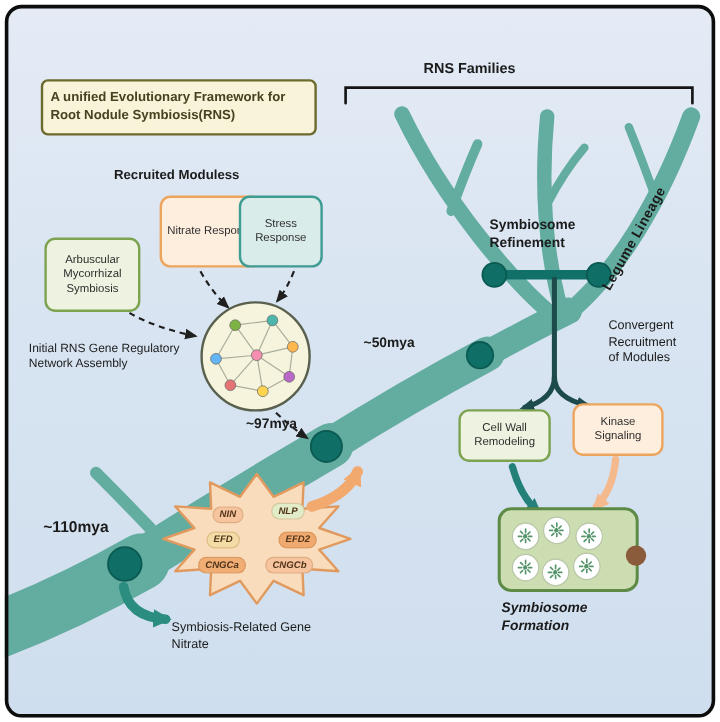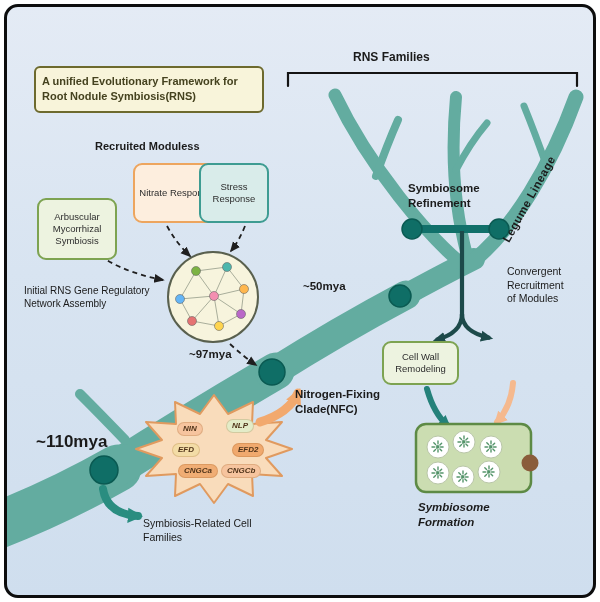--- a/index.html
+++ b/index.html
@@ -14,40 +14,40 @@
   .t { position:absolute; z-index:2; text-align:left; color:#1b1b1b; line-height:1.3; }
   .box { position:absolute; z-index:2; display:flex; align-items:center; justify-content:center;
          text-align:center; border-radius:9px; color:#2e2e2e; padding:3px; line-height:1.25; }
   #titleBox { left:34px; top:66px; width:230px; background:#f8f4da; border:2px solid #6d6a2e; border-radius:6px;
               padding:6px 6px; font-weight:bold; font-size:11px; color:#45421f; line-height:1.4; }
   #recruitedHeading { left:95px; top:139px; width:160px; font-weight:bold; font-size:11px; }
   #arbBox { left:37px;  top:162px; width:80px; height:62px; background:#edf3e0; border:2px solid #7da351; font-size:9.5px;margin-top:36px; }
   #nitBox { left:133px; top:163px; width:86px; height:60px; background:#fdeede; border:2px solid #eda55e; font-size:9.5px; }
   #strBox { left:199px; top:163px; width:70px; height:60px; background:#d9ecea; border:2px solid #3e9c92; font-size:9.5px; }
   #netLabel { left:24px; top:284px; width:148px; font-size:10px; }
-  #mya97  { left:189px; top:347px; width:64px; font-size:11.5px; font-weight:bold; }
+  #mya97  { left:205px; top:347px; width:64px; font-size:11.5px; font-weight:bold; }
   #mya50  { left:303px; top:279px; width:64px; font-size:11.5px; font-weight:bold; }
-  #mya110 { left:36px;  top:431px; width:68px; font-size:17px; font-weight:bold; }
+  #mya110 { left:36px;  top:431px; width:68px; font-size:13px; font-weight:bold; }
   #rnsFam { left:353px; top:50px;  width:160px; font-size:12px; font-weight:bold; }
   #symbRef { left:408px; top:181px; width:118px; font-size:11.5px; font-weight:bold; }
   #legume { left:506px; top:234px; width:150px; font-size:11.5px; font-weight:bold; letter-spacing:.4px;
             transform:rotate(-61deg); transform-origin:0 50%; text-align:left; }
   #convergent { left:460px; top:265px; width:108px; font-size:10.5px;padding-left:47px; }
   #cellWallBox { left:382px; top:341px; width:77px; height:44px; background:#edf3e0; border:2px solid #7da351; font-size:9.5px; }
   #kinaseBox   { left:477px; top:336px; width:76px; height:44px; background:#fdeede; border:2px solid #eda55e; font-size:9.5px; }
   #symbForm { left:418px; top:500px; width:118px; font-size:11.5px; font-weight:bold;font-style:italic; }
   #nfc { left:295px; top:387px; width:112px; font-size:11.5px; font-weight:bold; }
   #sgf { left:143px; top:517px; width:140px; font-size:10.5px; }
   .pill { position:absolute; z-index:2; font-size:8px; font-weight:bold; color:#50341a; padding:2px 5px;
           border-radius:8px; line-height:1; border:1px solid rgba(160,100,40,.25);font-style:italic; }
   #gNIN   { left:177px; top:422px; background:#f6c49e; }
   #gNLP   { left:226px; top:419px; background:#e3ecc8; }
   #gEFD   { left:172px; top:443px; background:#f3dca6; }
   #gEFD2  { left:232px; top:443px; background:#f0a96e; }
-  #gCNGCa { left:178px; top:464px; background:#f0ad74; }
+  #gCNGCa { left:165px; top:464px; background:#f0ad74; }
   #gCNGCb { left:221px; top:464px; background:#f6c49e; }
 </style>
 </head>
 <body>
 
 <div class="stage">
   <div class="canvas">
     <div class="shift">
 
       <svg class="art" width="600" height="602" viewBox="0 0 600 602">
@@ -192,24 +192,26 @@
       <div id="mya110" class="t">~110mya</div>
 
       <div id="rnsFam" class="t">RNS Families</div>
       <div id="symbRef" class="t">Symbiosome Refinement</div>
       <div id="legume" class="t">Legume Lineage</div>
       <div id="convergent" class="t">Convergent Recruitment of Modules</div>
 
       <div id="cellWallBox" class="box">
         <span>Cell Wall Remodeling</span>
       </div>
+      <div id="kinaseBox" class="box">
+        <span>Kinase Signaling</span>
+      </div>
 
       <div id="symbForm" class="t">Symbiosome Formation</div>
-      <div id="nfc" class="t">Nitrogen-Fixing Clade(NFC)</div>
-      <div id="sgf" class="t">Symbiosis-Related Cell Families</div>
+      <div id="sgf" class="t">Symbiosis-Related Gene Nitrate</div>
 
       <div id="gNIN" class="pill">NIN</div>
       <div id="gNLP" class="pill">NLP</div>
       <div id="gEFD" class="pill">EFD</div>
       <div id="gEFD2" class="pill">EFD2</div>
       <div id="gCNGCa" class="pill">CNGCa</div>
       <div id="gCNGCb" class="pill">CNGCb</div>
 
     </div>
   </div>

